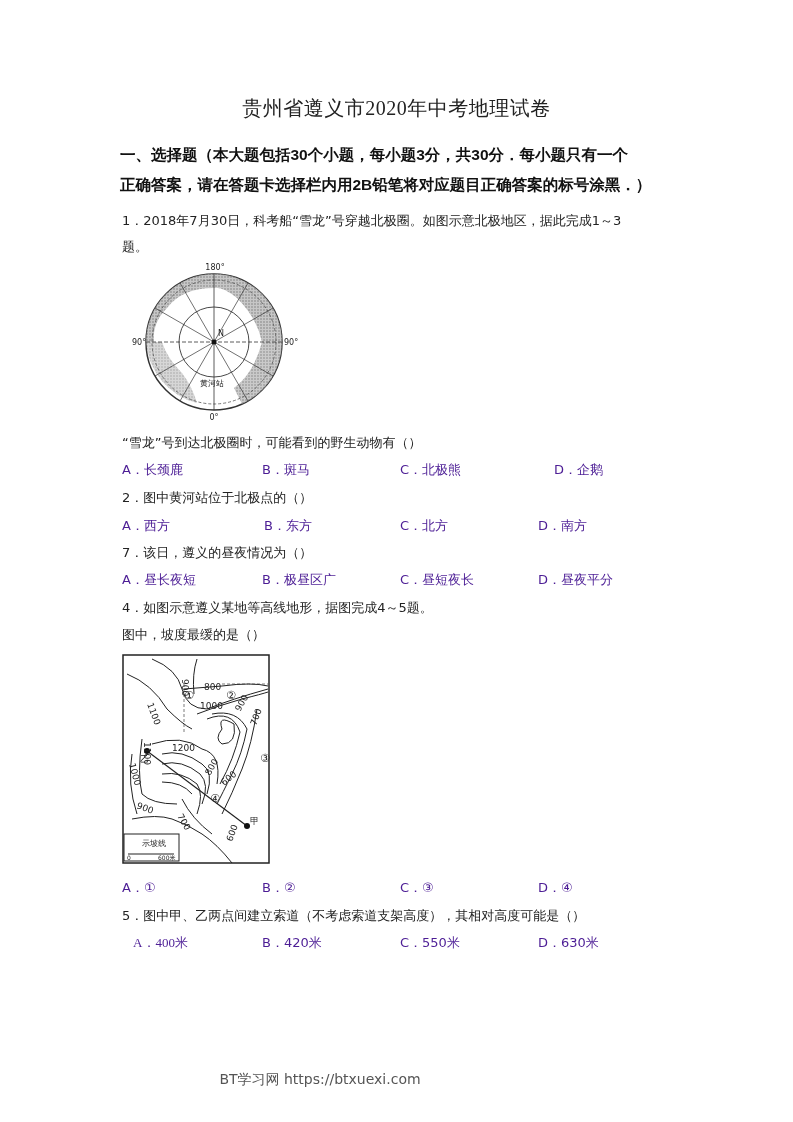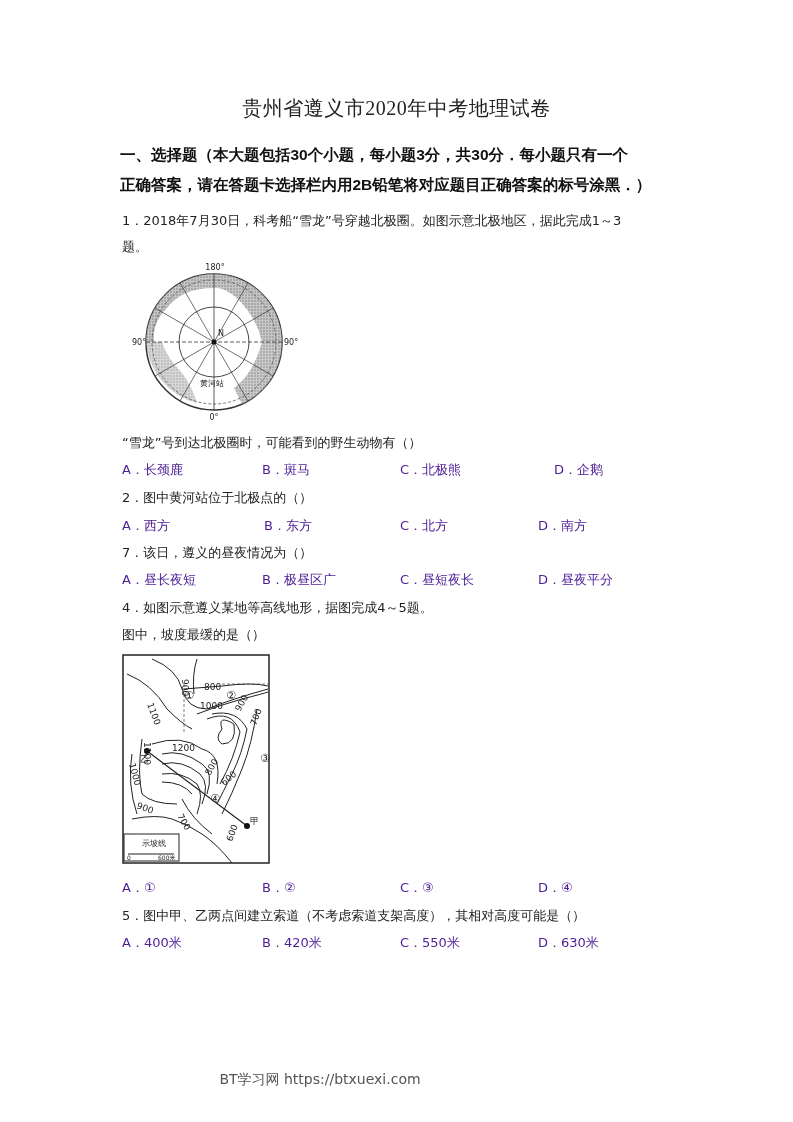--- a/index.html
+++ b/index.html
@@ -133,18 +133,18 @@
     <text x="36" y="206" font-size="6" fill="#222">600米</text>
   </svg>
 </div>
 
 <div class="abs opt" style="left:122px; top:879px;text-align:right;">A．①</div>
 <div class="abs opt" style="left:262px; top:879px;">B．②</div>
 <div class="abs opt" style="left:400px; top:879px;">C．③</div>
 <div class="abs opt" style="left:538px; top:879px;">D．④</div>
 
 <div class="abs q" style="top:903px;">5．图中甲、乙两点间建立索道（不考虑索道支架高度），其相对高度可能是（）</div>
-<div class="abs opt" style="left:122px; top:934px;">A．400米</div>
+<div class="abs opt" style="left:133px; top:934px;font-family:Liberation Serif, serif;">A．400米</div>
 <div class="abs opt" style="left:262px; top:934px;">B．420米</div>
 <div class="abs opt" style="left:400px; top:934px;">C．550米</div>
 <div class="abs opt" style="left:538px; top:934px;">D．630米</div>
 
 <div class="abs footer">BT学习网 https://btxuexi.com</div>
 
 </body></html>

